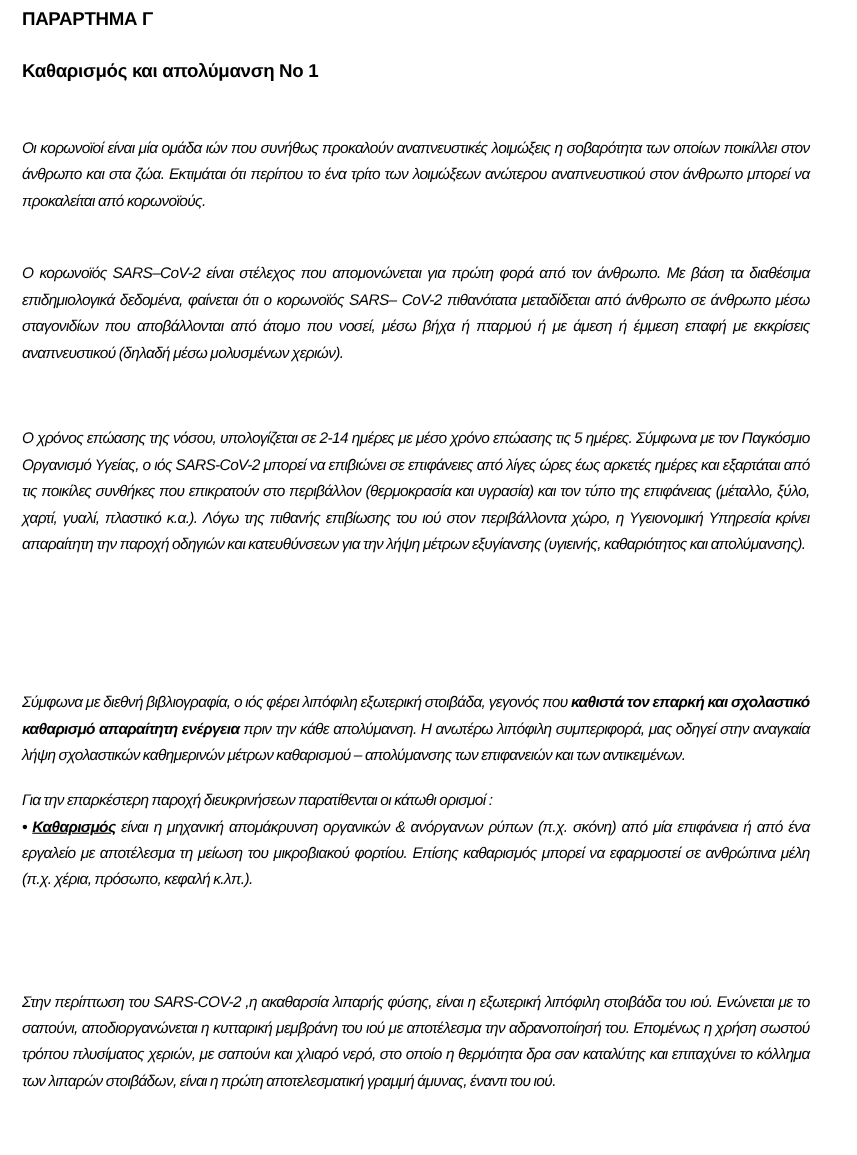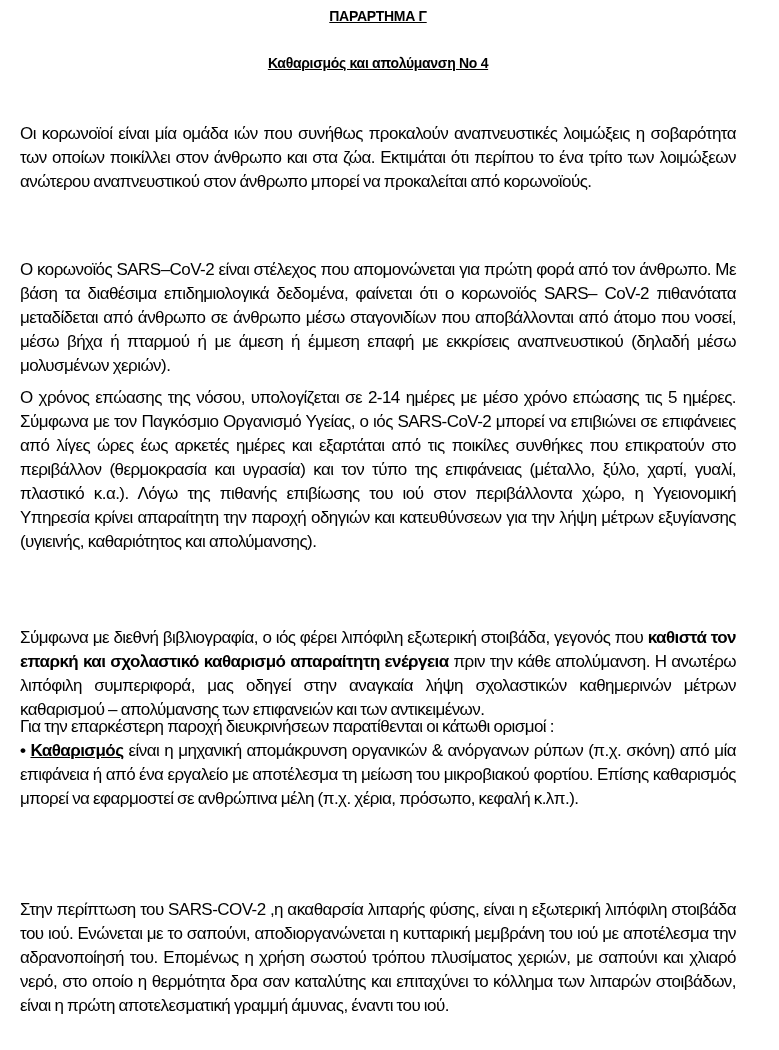--- a/index.html
+++ b/index.html
@@ -15,56 +15,55 @@
       color: #000000;
       font-family: "Liberation Sans", sans-serif;
     }
     .page {
       position: absolute;
       left: 20px;
       top: 0;
       width: 716px;
     }
     .heading {
-      text-align: center;
       font-weight: bold;
-      text-decoration: underline;
-      font-size: 14px;
+      font-size: 17px;
       letter-spacing: -0.3px;
       margin: 0;
     }
     .h1 { position: absolute; left: 0; width: 716px; top: 8px; }
     .h2 { position: absolute; left: 0; width: 716px; top: 55px; }
     .para {
       position: absolute;
       left: 0;
       width: 716px;
       margin: 0;
-      font-size: 17px;
+      font-size: 14px;
       line-height: 24px;
       text-align: justify;
       letter-spacing: -0.55px;
       word-spacing: -0.5px;
+      font-style: italic;
     }
     .p1 { top: 122px; }
-    .p2 { top: 258px; }
+    .p2 { top: 236px; }
     .p3 { top: 386px; }
     .p4 { top: 626px; }
     .p5 { top: 715px; }
     .p6 { top: 898px; }
     .bold { font-weight: bold; }
     .underline { text-decoration: underline; }
     .bullet { font-weight: bold; }
   </style>
 </head>
 <body>
 
 <div class="page">
   <h1 class="heading h1">ΠΑΡΑΡΤΗΜΑ Γ</h1>
-  <h2 class="heading h2">Καθαρισμός και απολύμανση Νο 4</h2>
+  <h2 class="heading h2">Καθαρισμός και απολύμανση Νο 1</h2>
 
   <p class="para p1">Οι κορωνοϊοί είναι μία ομάδα ιών που συνήθως προκαλούν αναπνευστικές λοιμώξεις η σοβαρότητα των οποίων ποικίλλει στον άνθρωπο και στα ζώα. Εκτιμάται ότι περίπου το ένα τρίτο των λοιμώξεων ανώτερου αναπνευστικού στον άνθρωπο μπορεί να προκαλείται από κορωνοϊούς.</p>
 
   <p class="para p2">Ο κορωνοϊός SARS–CoV-2 είναι στέλεχος που απομονώνεται για πρώτη φορά από τον άνθρωπο. Με βάση τα διαθέσιμα επιδημιολογικά δεδομένα, φαίνεται ότι ο κορωνοϊός SARS– CoV-2 πιθανότατα μεταδίδεται από άνθρωπο σε άνθρωπο μέσω σταγονιδίων που αποβάλλονται από άτομο που νοσεί, μέσω βήχα ή πταρμού ή με άμεση ή έμμεση επαφή με εκκρίσεις αναπνευστικού (δηλαδή μέσω μολυσμένων χεριών).</p>
 
   <p class="para p3">Ο χρόνος επώασης της νόσου, υπολογίζεται σε 2-14 ημέρες με μέσο χρόνο επώασης τις 5 ημέρες. Σύμφωνα με τον Παγκόσμιο Οργανισμό Υγείας, ο ιός SARS-CoV-2 μπορεί να επιβιώνει σε επιφάνειες από λίγες ώρες έως αρκετές ημέρες και εξαρτάται από τις ποικίλες συνθήκες που επικρατούν στο περιβάλλον (θερμοκρασία και υγρασία) και τον τύπο της επιφάνειας (μέταλλο, ξύλο, χαρτί, γυαλί, πλαστικό κ.α.). Λόγω της πιθανής επιβίωσης του ιού στον περιβάλλοντα χώρο, η Υγειονομική Υπηρεσία κρίνει απαραίτητη την παροχή οδηγιών και κατευθύνσεων για την λήψη μέτρων εξυγίανσης (υγιεινής, καθαριότητος και απολύμανσης).</p>
 
   <p class="para p4"><span>Σύμφωνα με διεθνή βιβλιογραφία, ο ιός φέρει λιπόφιλη εξωτερική στοιβάδα, γεγονός που </span><span class="bold">καθιστά τον επαρκή και σχολαστικό καθαρισμό απαραίτητη ενέργεια</span><span> πριν την κάθε απολύμανση. Η ανωτέρω λιπόφιλη συμπεριφορά, μας οδηγεί στην αναγκαία λήψη σχολαστικών καθημερινών μέτρων καθαρισμού – απολύμανσης των επιφανειών και των αντικειμένων.</span></p>
 
   <p class="para p5"><span>Για την επαρκέστερη παροχή διευκρινήσεων παρατίθενται οι κάτωθι ορισμοί :</span><br><span class="bullet">•</span> <span class="bold underline">Καθαρισμός</span><span> είναι η μηχανική απομάκρυνση οργανικών &amp; ανόργανων ρύπων (π.χ. σκόνη) από μία επιφάνεια ή από ένα εργαλείο με αποτέλεσμα τη μείωση του μικροβιακού φορτίου. Επίσης καθαρισμός μπορεί να εφαρμοστεί σε ανθρώπινα μέλη (π.χ. χέρια, πρόσωπο, κεφαλή κ.λπ.).</span></p>

